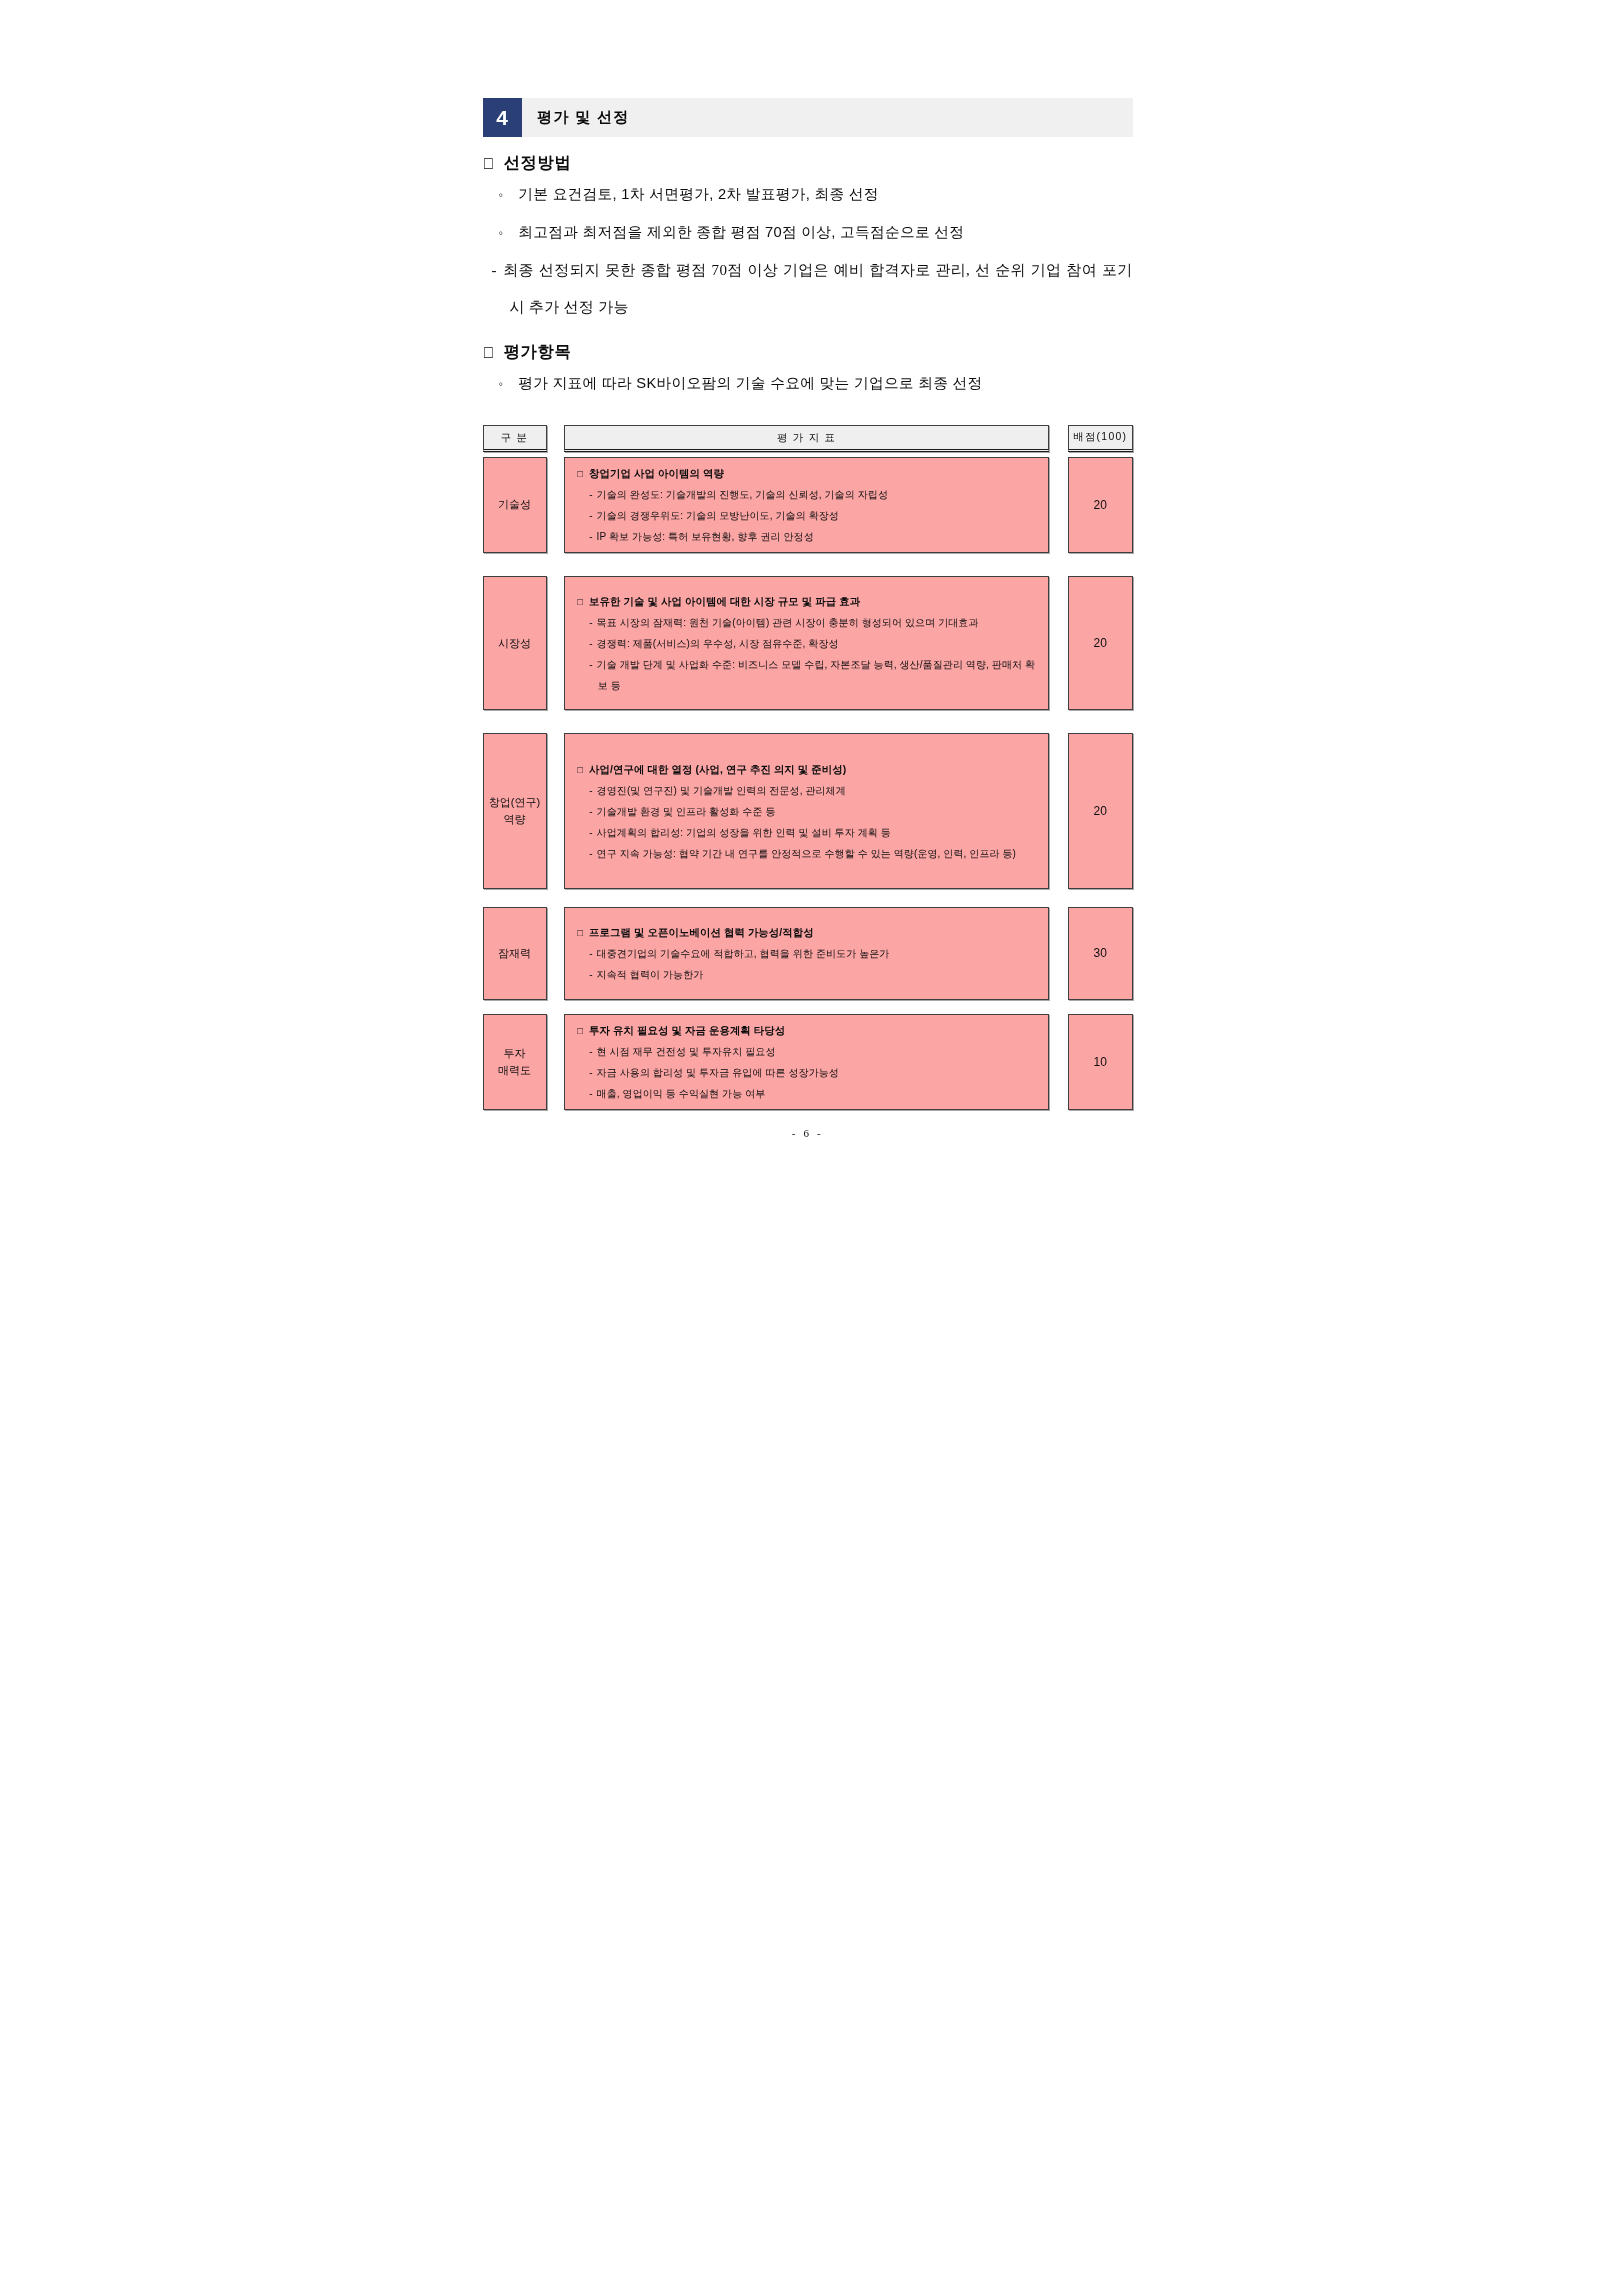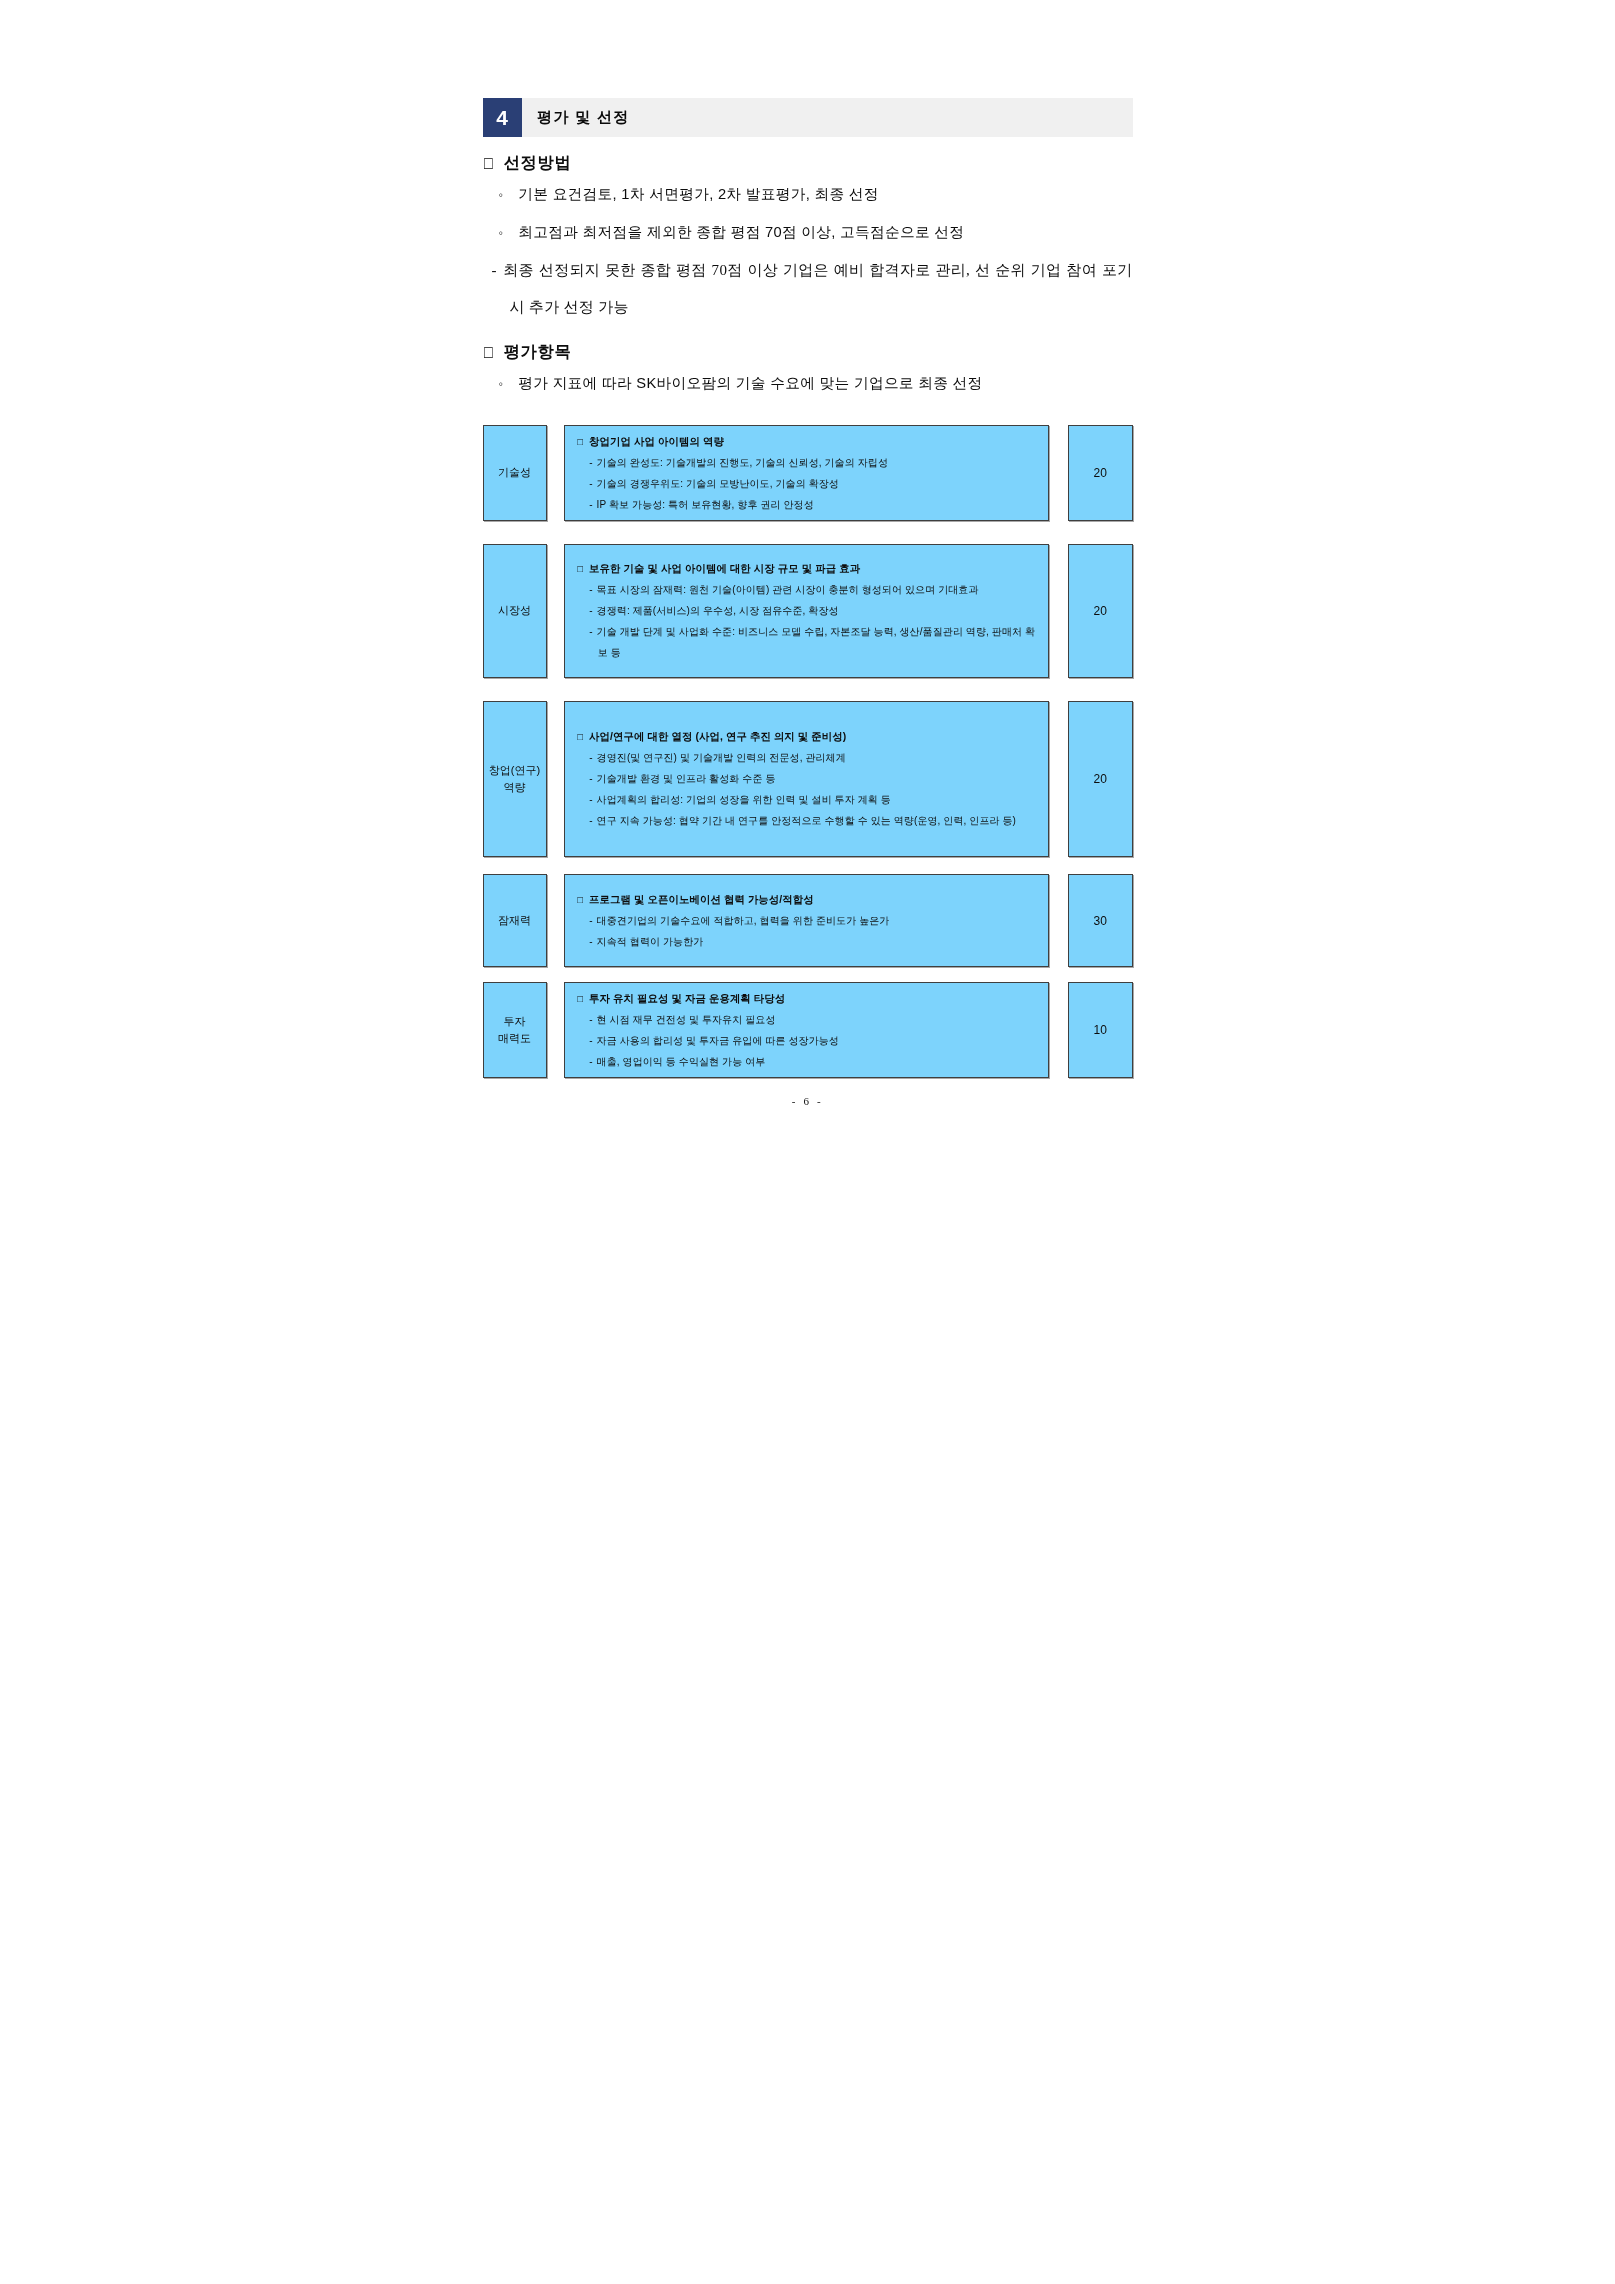--- a/index.html
+++ b/index.html
@@ -31,21 +31,21 @@
   .bullet .circ{font-size:12.4px;margin-right:10.4px;}
   .dash-para{
     font-family:Liberation Serif, serif;font-size:15px;line-height:37px;
     padding-left:27px;text-indent:-18px;text-align:justify;letter-spacing:0.3px;
   }
   .dash-para .dash{margin-right:6.5px;}
   
   .eval-table{margin-top:21.5px;}
   .trow{display:flex;align-items:stretch;}
   .cell{
-    border:1px solid #3f3f3f;box-shadow:1px 1px 0 #a8a8a8;background:#7dd3fc;
+    border:1px solid #3f3f3f;box-shadow:1px 1px 0 #a8a8a8;background:#fca5a5;
     box-sizing:border-box;
   }
   .c1{width:64px;display:flex;flex-direction:column;align-items:center;justify-content:center;
       font-size:11px;line-height:17px;text-align:center;}
   .c2{width:485px;margin-left:17.6px;margin-right:19px;padding:5.2px 11.7px;display:flex;
       flex-direction:column;justify-content:center;font-size:10px;line-height:21px;}
   .c3{flex:1;display:flex;align-items:center;justify-content:center;font-size:12px;}
   .thead .cell{
     background:#efefef;border-bottom:3.3px double #1c1c1c;min-height:20px;
     display:flex;align-items:center;justify-content:center;font-size:10.4px;font-weight:500;
@@ -105,20 +105,25 @@
     <span>평가항목</span>
   </div>
 
   <div class="bullet">
     <span class="circ">◦</span>
     <span>평가 지표에 따라 SK바이오팜의 기술 수요에 맞는 기업으로 최종 선정</span>
   </div>
 
   <div class="eval-table">
 
+    <div class="trow thead">
+      <div class="cell c1">구 분</div>
+      <div class="cell c2">평 가 지 표</div>
+      <div class="cell c3">배점(100)</div>
+    </div>
 
     <div class="trow r1">
       <div class="cell c1">
         <span class="catline">기술성</span>
         <span class="catline"></span>
       </div>
       <div class="cell c2">
         <div class="li-title">
           <span class="sq2">□</span><span>창업기업 사업 아이템의 역량</span>
         </div>

